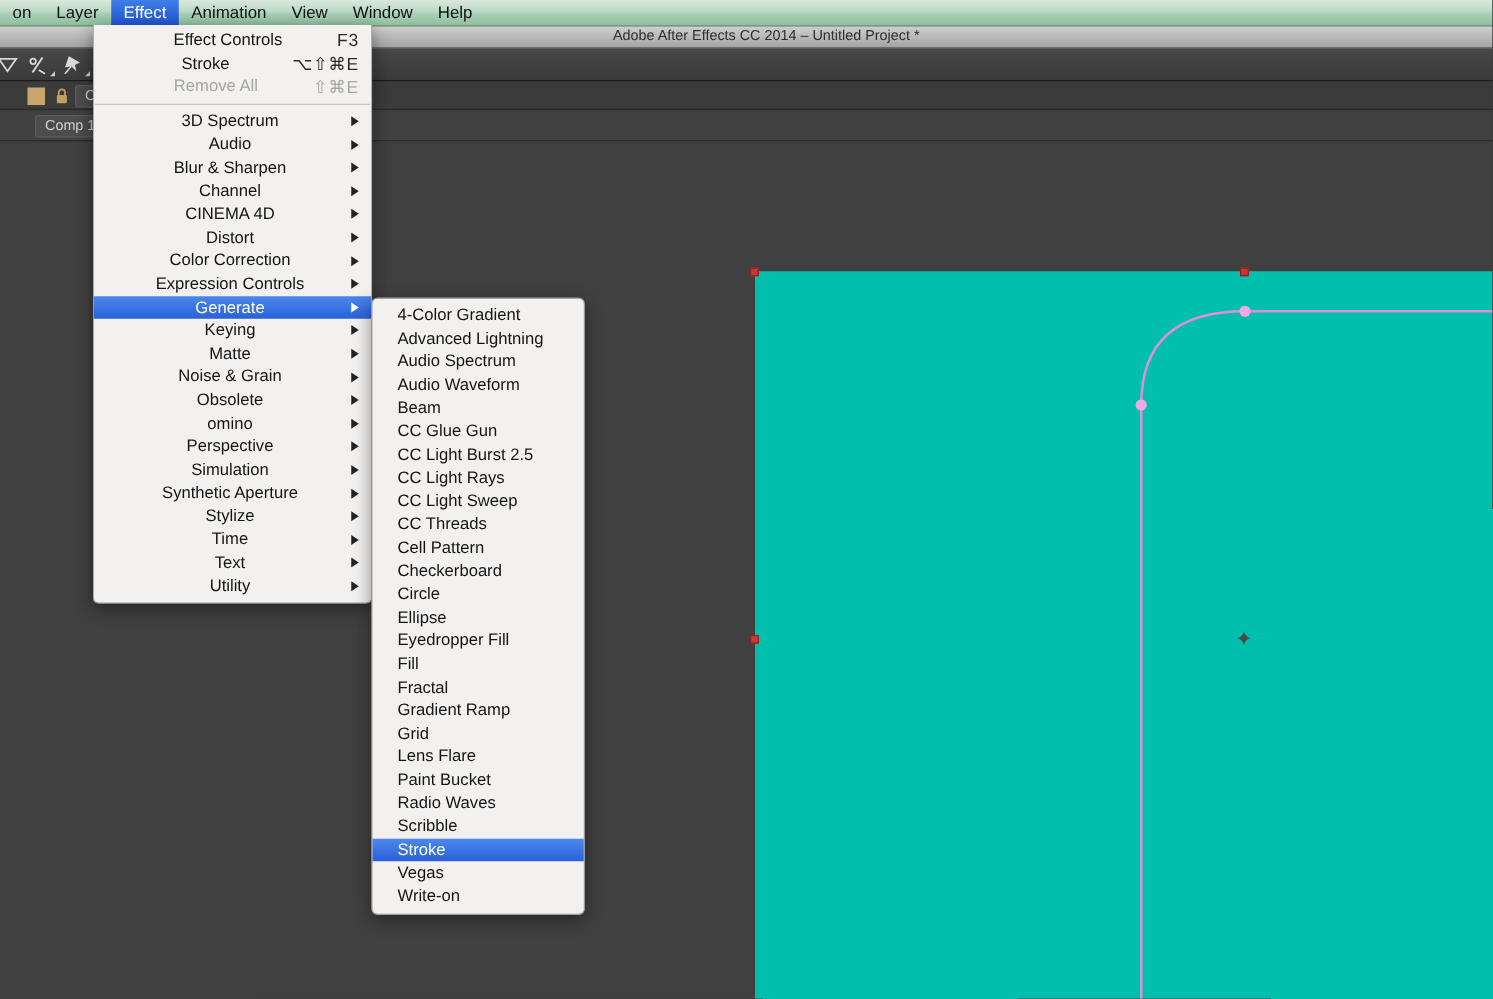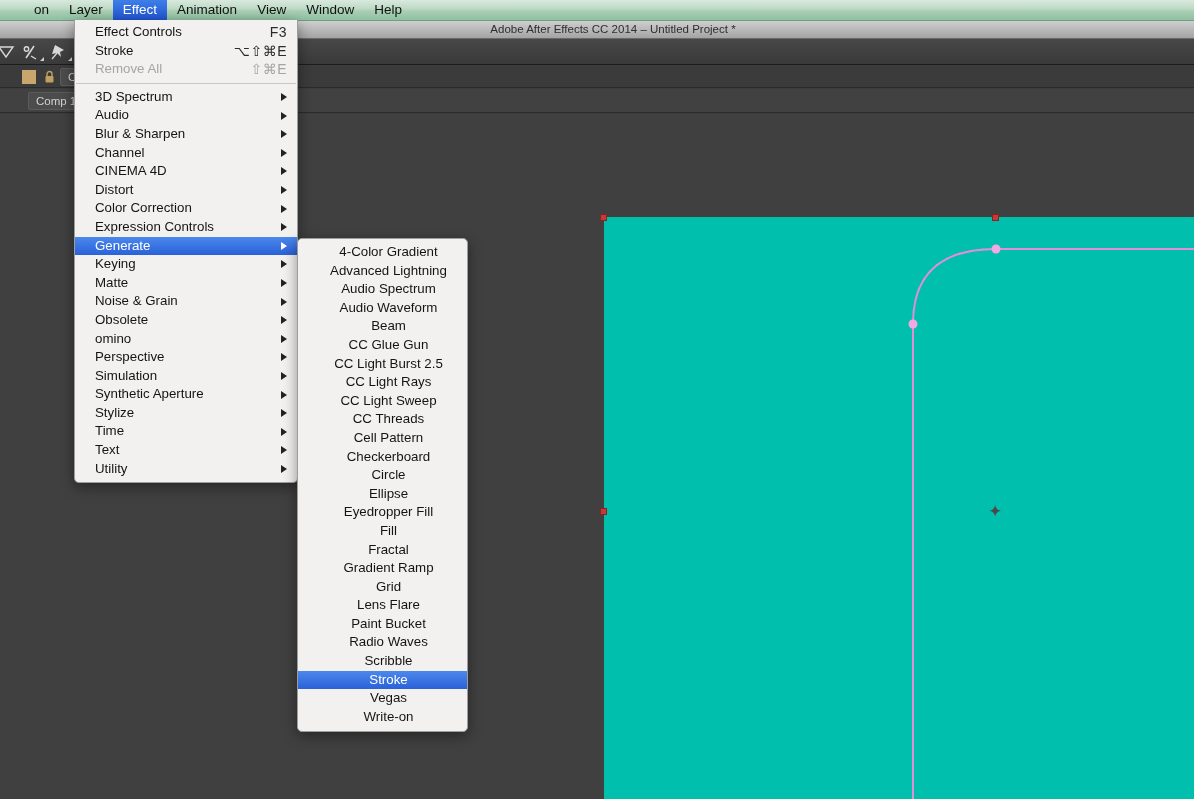--- a/index.html
+++ b/index.html
@@ -9,21 +9,21 @@
     font-family:"Liberation Sans", sans-serif;
     background:#3a3a3a;
   }
   #app { position:relative; width:1194px; height:799px; overflow:hidden; }
 
   
   .menubar{
     position:absolute; left:0; top:0; width:1194px; height:21px;
     background:linear-gradient(to bottom,#d9e9dd 0%,#bcd9c4 45%,#a9cfb4 55%,#8fc0a0 100%);
     border-bottom:1px solid #6f9e80;
-    display:flex; align-items:center; z-index:60;padding-left:24px;
+    display:flex; align-items:center; z-index:60;
   }
   .menubar-item{
     font-size:13.5px; color:#101010; padding:2px 10px 3px 10px; line-height:16px;
     white-space:nowrap;
   }
   .menubar-item.active{
     background:linear-gradient(to bottom,#3e7fe8,#1f51cf);
     color:#ffffff;
   }
 
@@ -66,42 +66,42 @@
   .handle{ position:absolute; width:7px; height:7px; background:#c23b3b; border:1px solid #8e2020; }
   .anchor{ position:absolute; color:#4a4a4a; font-size:17px; line-height:17px; }
 
   
   .menu{
     position:absolute; background:#f2f1f0;
     border:1px solid #9d9d9d; border-radius:0 0 5px 5px;
     box-shadow:0 4px 14px rgba(0,0,0,.42);
     z-index:100; padding:3px 0 4px 0;
   }
-  .menu-top{ left:74px; top:20px; width:224px; border-top:none; }
+  .menu-top{ left:74px; top:20px; width:224px; border-top:none;text-align:center; }
   .menu-sub{ left:297px; top:238px; width:171px; border-radius:5px; padding:4px 0 5px 0; }
 
   .mi{
     position:relative; display:flex; align-items:center;
     height:18.6px; padding:0 10px 0 20px; font-size:13.3px; color:#141414;
     line-height:18.6px; white-space:nowrap;
   }
   .mi .lbl{ flex:1 1 auto; }
   .mi .shk{ font-size:14px; color:#2b2b2b; letter-spacing:.5px; }
   .mi.disabled{ color:#a5a5a5; }
   .mi.disabled .shk{ color:#a5a5a5; }
   .mi.sel{ background:linear-gradient(to bottom,#4b88ec 0%,#2a61d9 100%); color:#ffffff; }
   .mi.sel .arrow{ border-left-color:#ffffff; }
   .arrow{
     width:0; height:0; margin-left:8px;
     border-top:4.5px solid transparent; border-bottom:4.5px solid transparent;
     border-left:6px solid #222222;
   }
   .sep{ height:1px; background:#c8c7c6; margin:4px 1px; }
 
-  .menu-sub .mi{ padding-right:8px;text-align:center; }
+  .menu-sub .mi{ padding-right:8px; }
 </style>
 </head>
 <body>
 
 <div id="app">
 
   <div class="ae-root">
 
     <div class="viewer">
       <div class="comp-solid" style="left:604px; top:103px; width:592px; height:588px;"></div>

